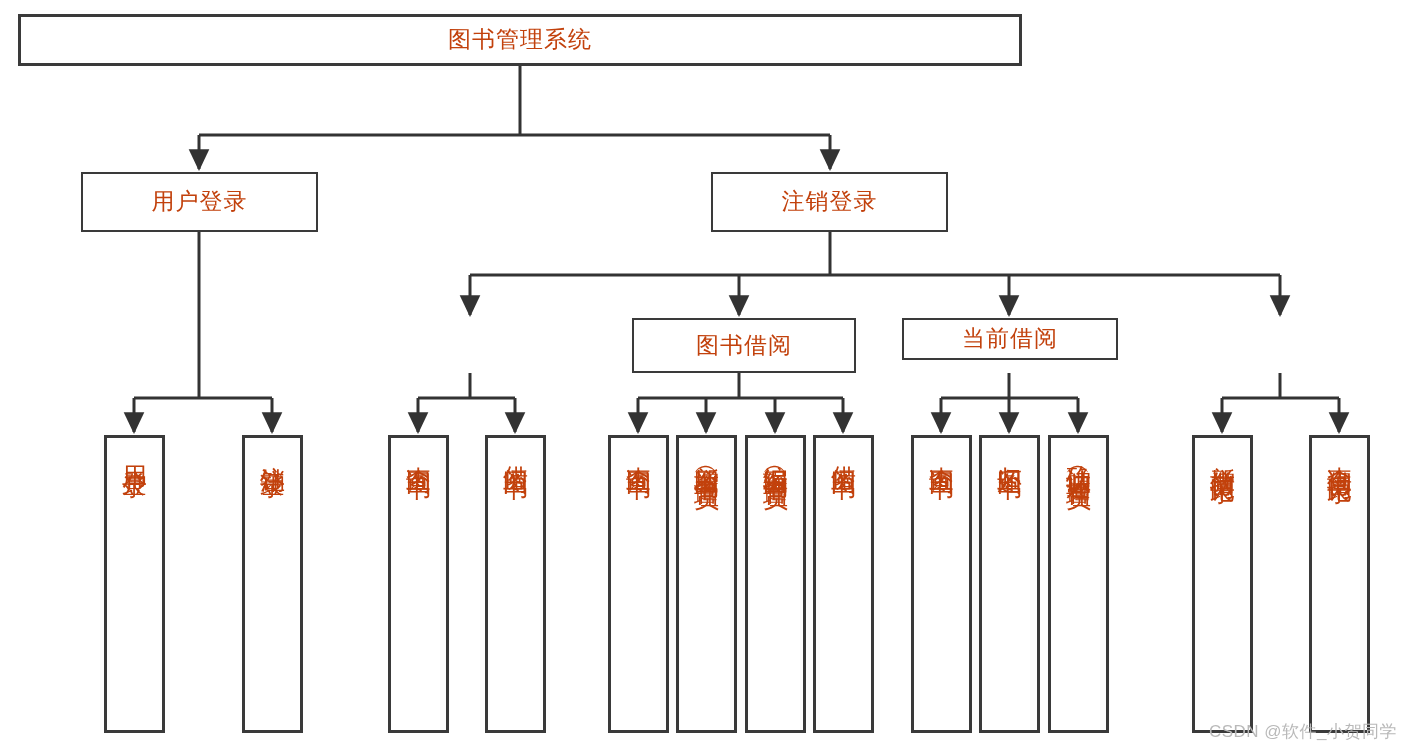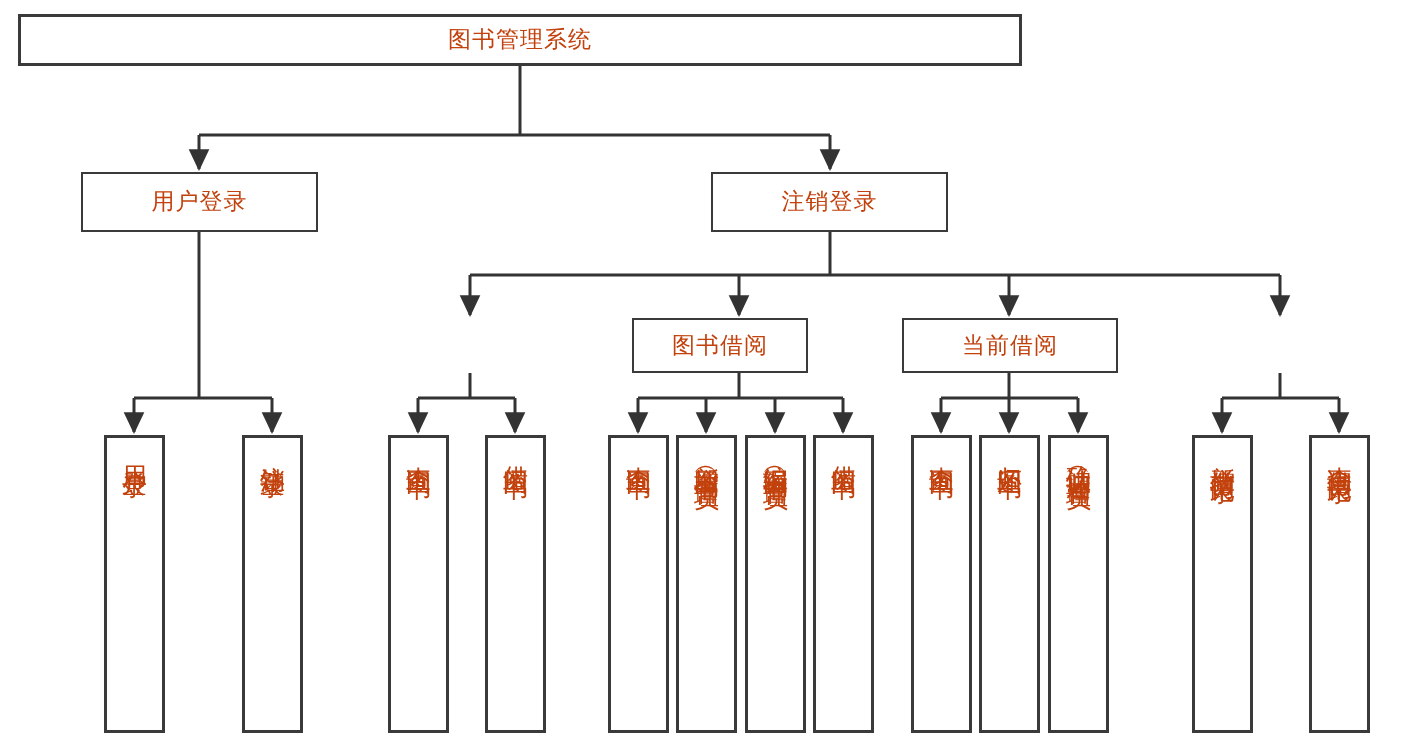--- a/index.html
+++ b/index.html
@@ -132,25 +132,25 @@
 
   <div class="node" style="left:81px; top:172px; width:237px; height:60px;">
     <span class="label-h">用户登录</span>
   </div>
 
   <div class="node" style="left:711px; top:172px; width:237px; height:60px;">
     <span class="label-h">注销登录</span>
   </div>
 
 
-  <div class="node" style="left:632px; top:318px; width:176px; height:55px;">
+  <div class="node" style="left:632px; top:318px; width:224px; height:55px;">
     <span class="label-h">图书借阅</span>
   </div>
 
-  <div class="node" style="left:902px; top:318px; width:216px; height:55px;">
+  <div class="node" style="left:902px; top:318px; width:216px; height:42px;">
     <span class="label-h">当前借阅</span>
   </div>
 
 
   <div class="node leaf" style="left:104px; top:435px; width:61px; height:298px;">
     <span class="label-v">用户登录</span>
   </div>
 
   <div class="node leaf" style="left:242px; top:435px; width:61px; height:298px;">
     <span class="label-v">注销登录</span>
@@ -193,14 +193,15 @@
   </div>
 
   <div class="node leaf" style="left:1192px; top:435px; width:61px; height:298px;">
     <span class="label-v">新增借阅记录</span>
   </div>
 
   <div class="node leaf" style="left:1309px; top:435px; width:61px; height:298px;">
     <span class="label-v">查询借阅记录</span>
   </div>
 
+  <div class="watermark">CSDN @软件_小贺同学</div>
 
 </div>
 
 </body></html>

